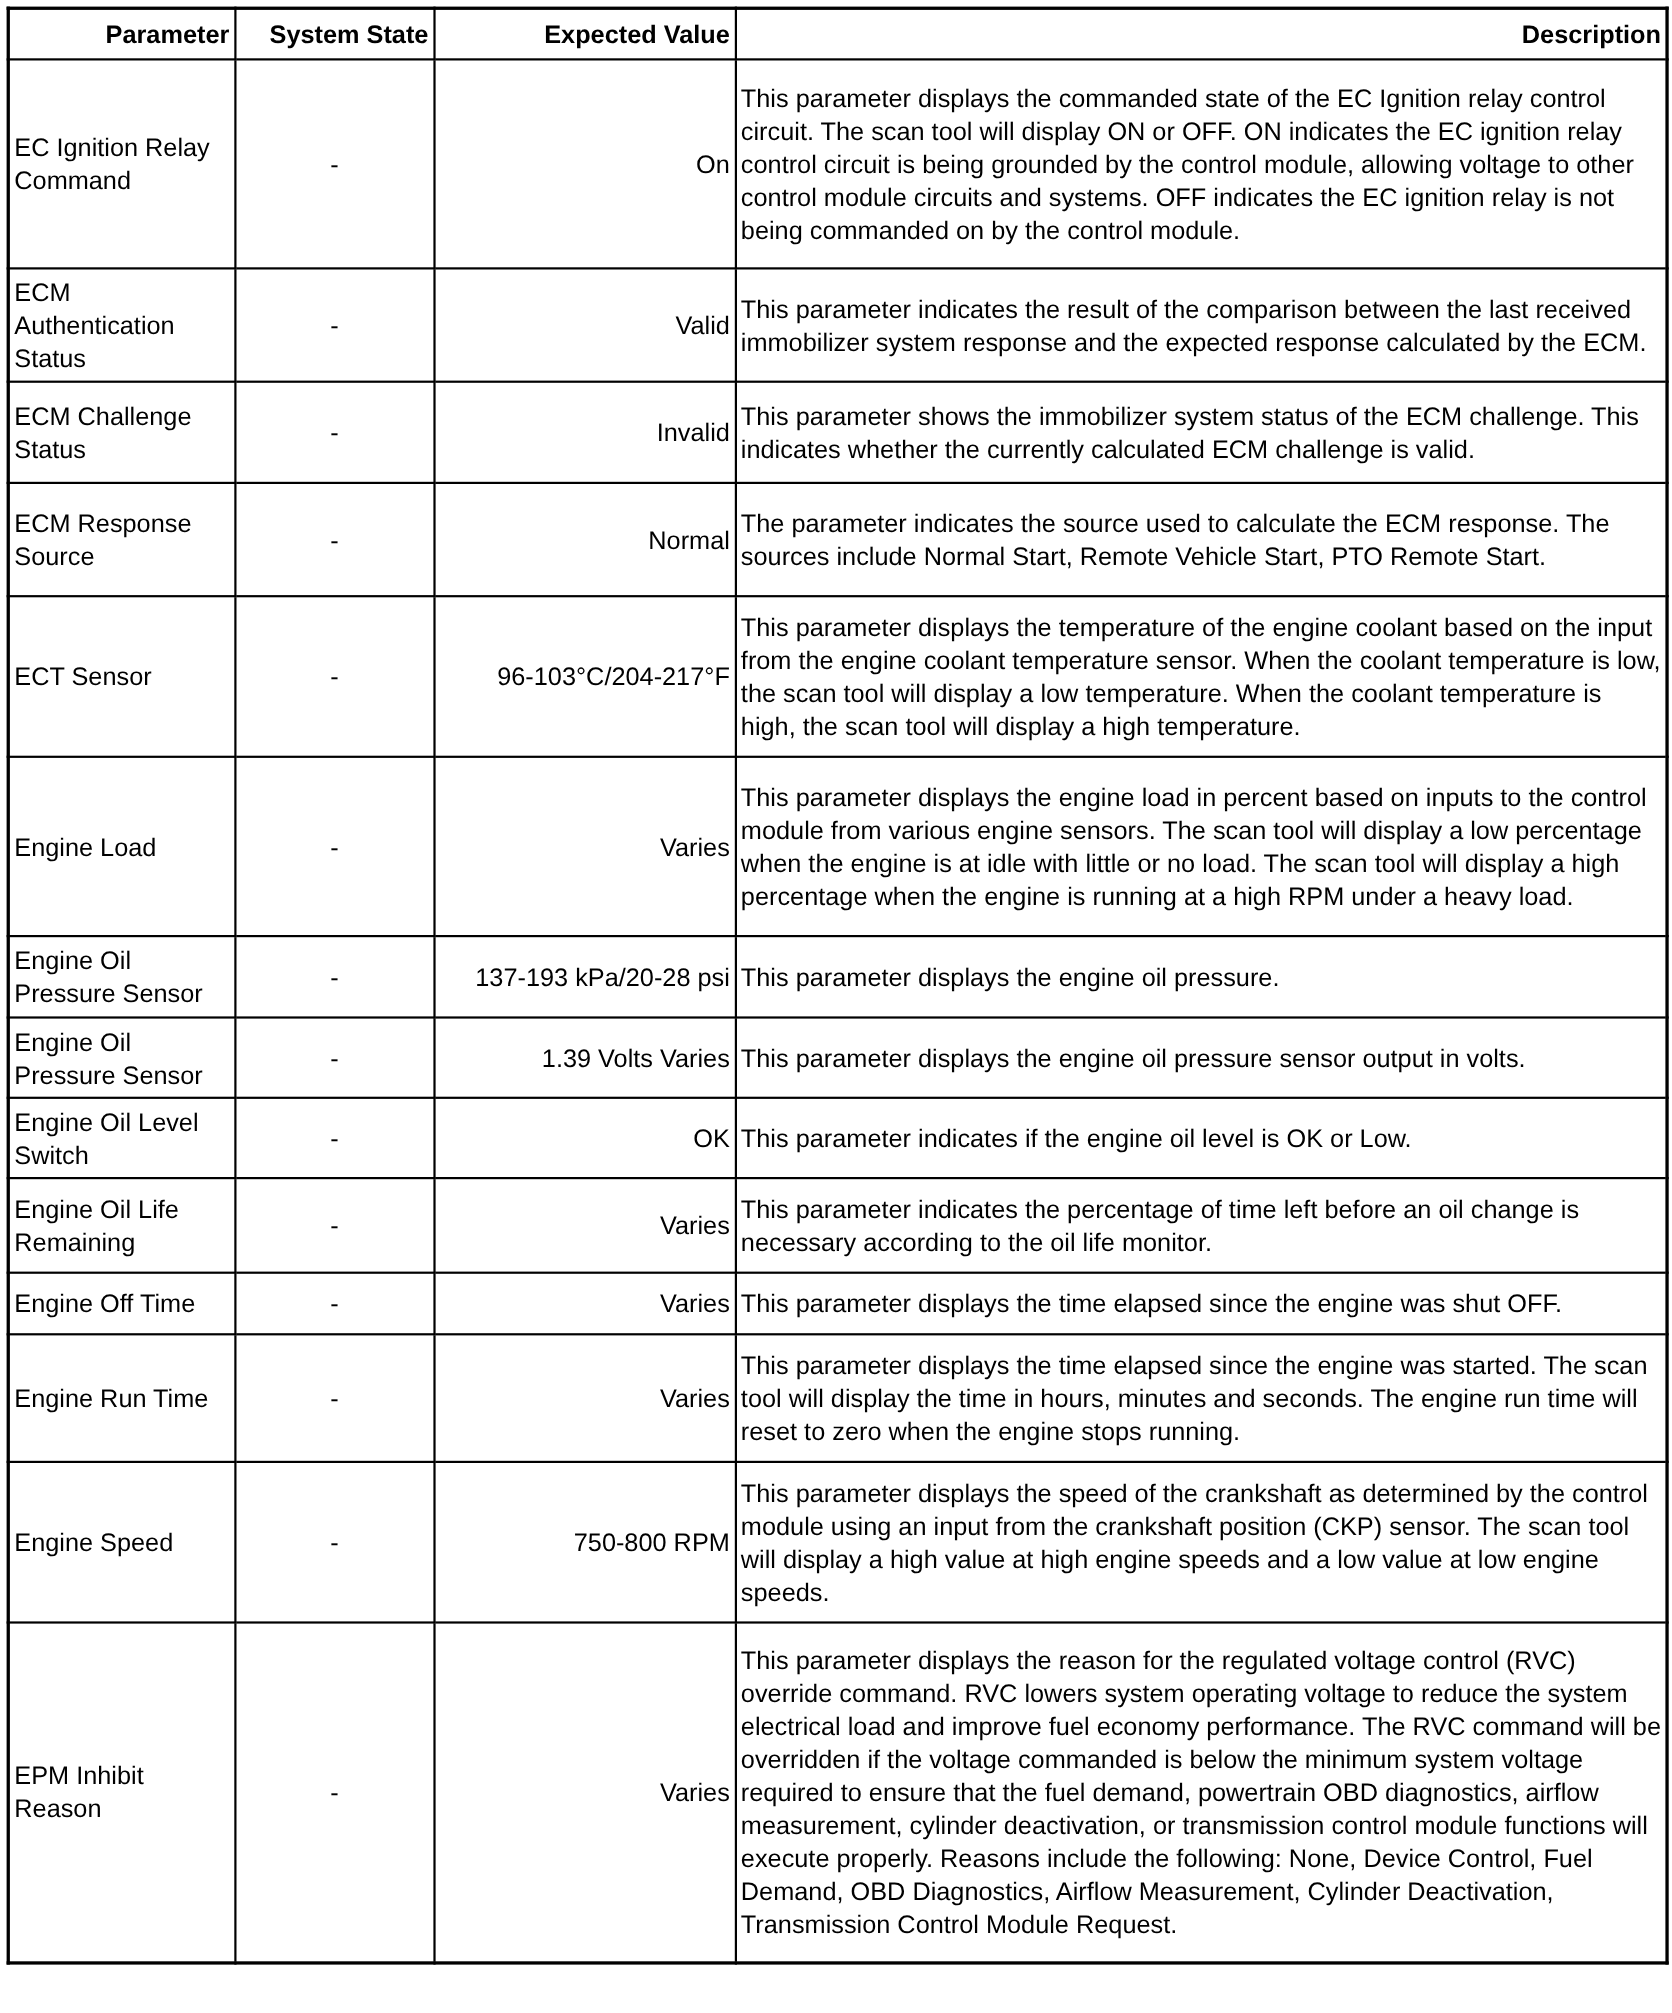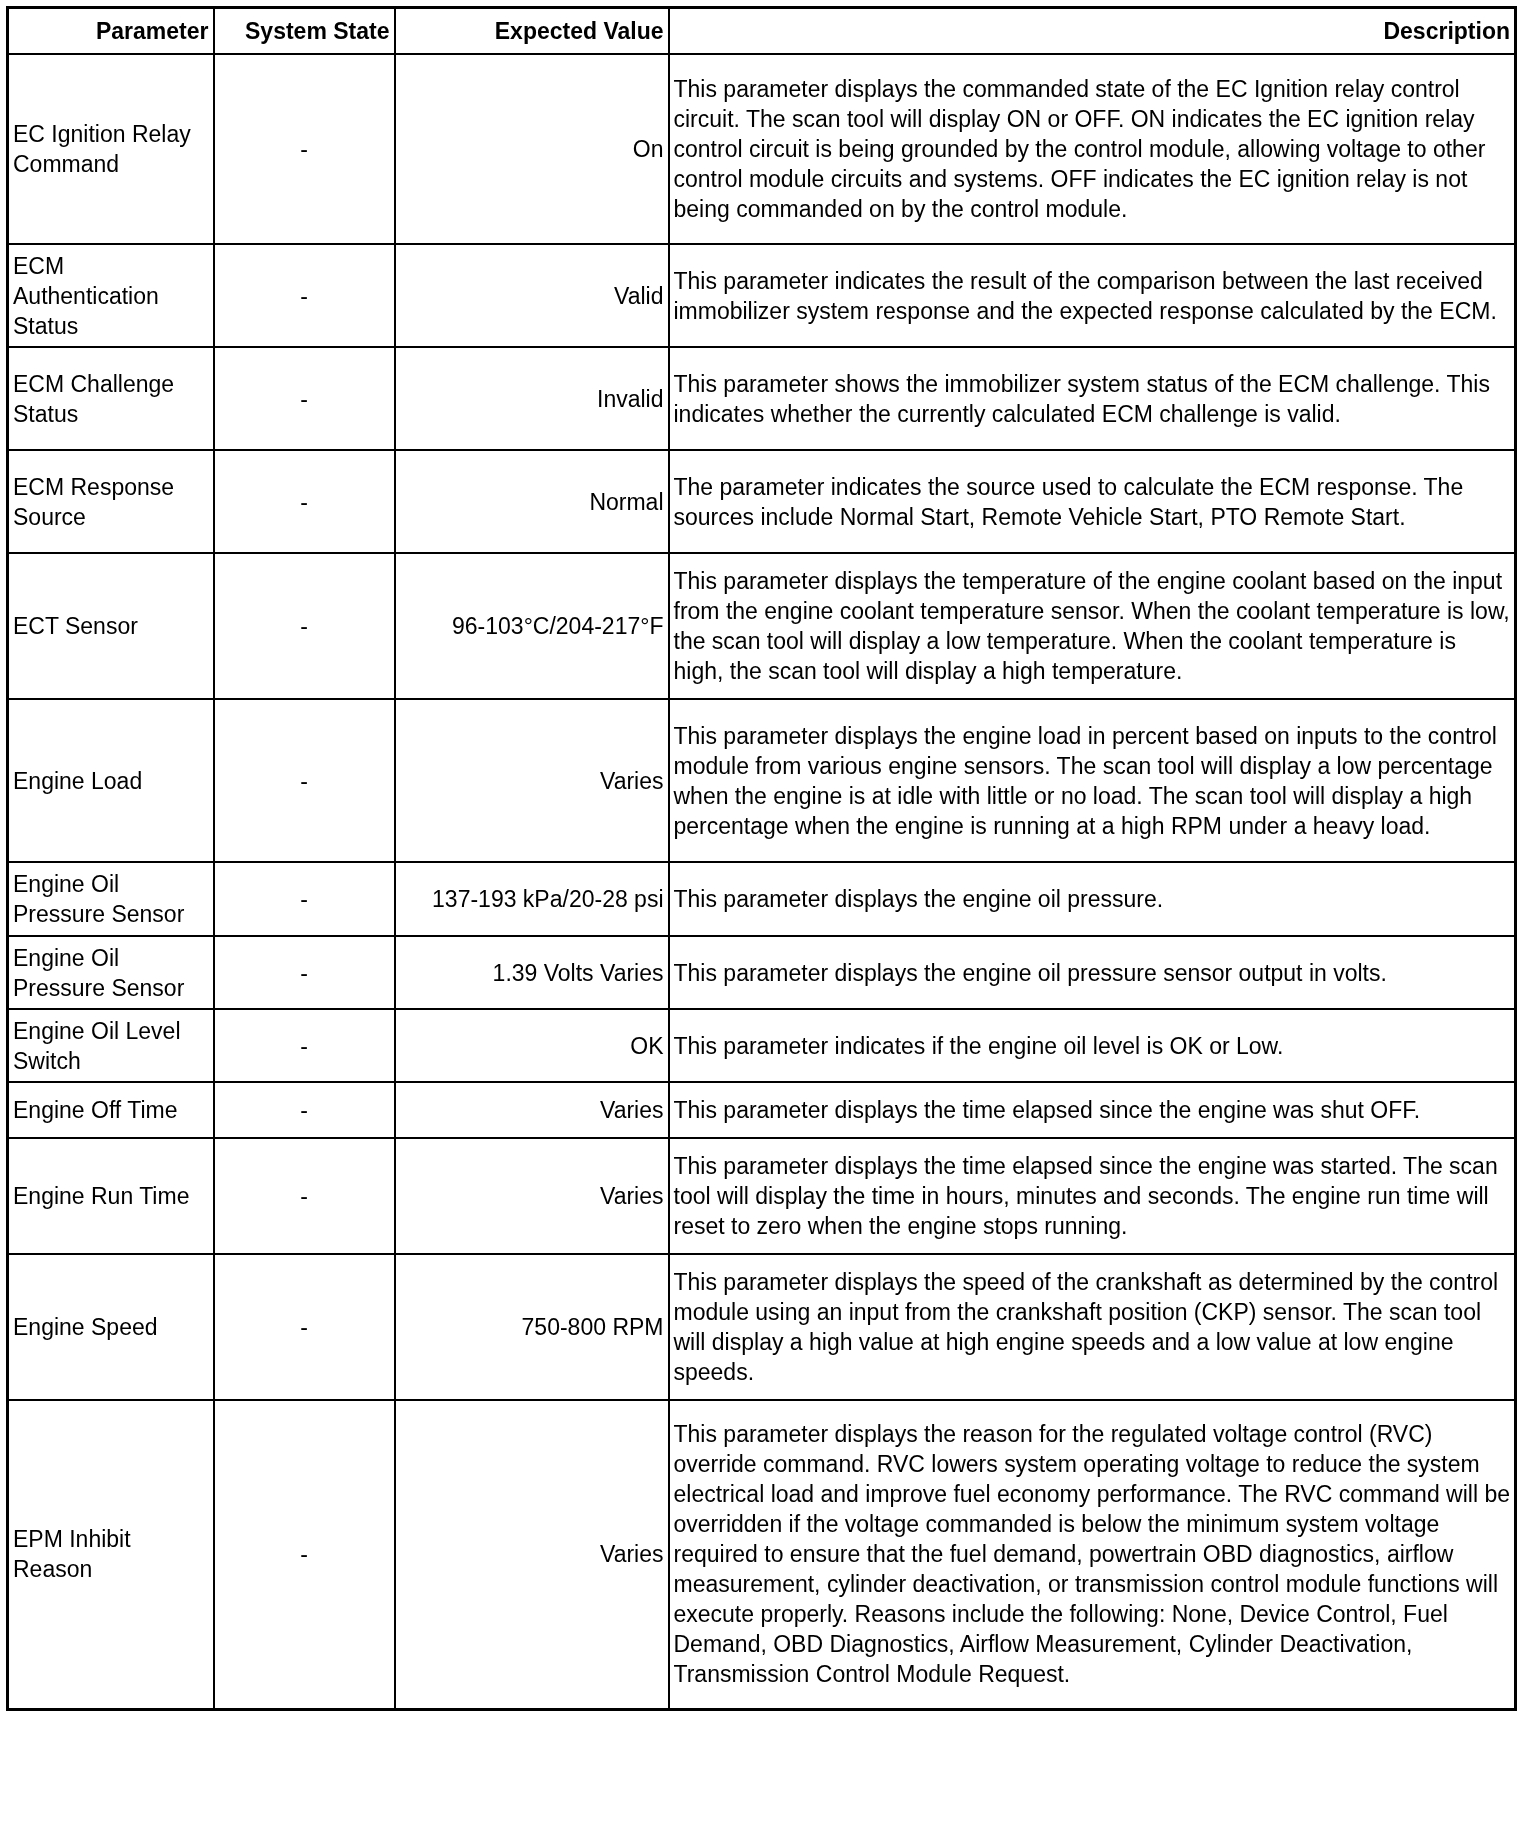--- a/index.html
+++ b/index.html
@@ -55,21 +55,21 @@
         <td class="state">-</td>
         <td class="expected">On</td>
         <td class="desc">This parameter displays the commanded state of the EC Ignition relay control circuit. The scan tool will display ON or OFF. ON indicates the EC ignition relay control circuit is being grounded by the control module, allowing voltage to other control module circuits and systems. OFF indicates the EC ignition relay is not being commanded on by the control module.</td>
       </tr>
       <tr style="height: 103px;">
         <td class="param">ECM Authentication Status</td>
         <td class="state">-</td>
         <td class="expected">Valid</td>
         <td class="desc">This parameter indicates the result of the comparison between the last received immobilizer system response and the expected response calculated by the ECM.</td>
       </tr>
-      <tr style="height: 103px;">
+      <tr style="height: 92px;">
         <td class="param">ECM Challenge Status</td>
         <td class="state">-</td>
         <td class="expected">Invalid</td>
         <td class="desc">This parameter shows the immobilizer system status of the ECM challenge. This indicates whether the currently calculated ECM challenge is valid.</td>
       </tr>
       <tr style="height: 103px;">
         <td class="param">ECM Response Source</td>
         <td class="state">-</td>
         <td class="expected">Normal</td>
         <td class="desc">The parameter indicates the source used to calculate the ECM response. The sources include Normal Start, Remote Vehicle Start, PTO Remote Start.</td>
@@ -97,20 +97,26 @@
         <td class="state">-</td>
         <td class="expected">1.39 Volts Varies</td>
         <td class="desc">This parameter displays the engine oil pressure sensor output in volts.</td>
       </tr>
       <tr style="height: 73px;">
         <td class="param">Engine Oil Level Switch</td>
         <td class="state">-</td>
         <td class="expected">OK</td>
         <td class="desc">This parameter indicates if the engine oil level is OK or Low.</td>
       </tr>
+      <tr style="height: 72px;">
+        <td class="param">Engine Oil Life Remaining</td>
+        <td class="state">-</td>
+        <td class="expected">Varies</td>
+        <td class="desc">This parameter indicates the percentage of time left before an oil change is necessary according to the oil life monitor.</td>
+      </tr>
       <tr style="height: 42px;">
         <td class="param">Engine Off Time</td>
         <td class="state">-</td>
         <td class="expected">Varies</td>
         <td class="desc">This parameter displays the time elapsed since the engine was shut OFF.</td>
       </tr>
       <tr style="height: 103px;">
         <td class="param">Engine Run Time</td>
         <td class="state">-</td>
         <td class="expected">Varies</td>

